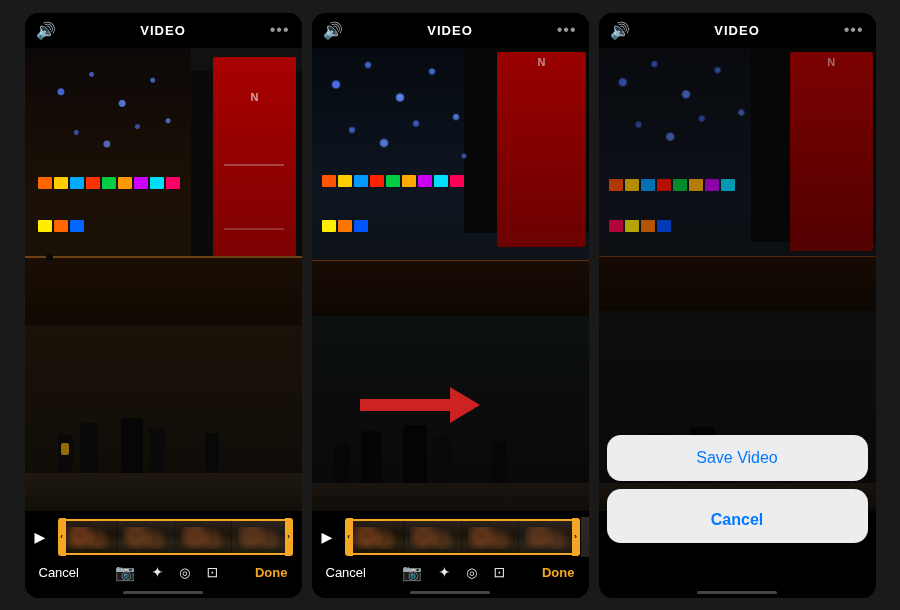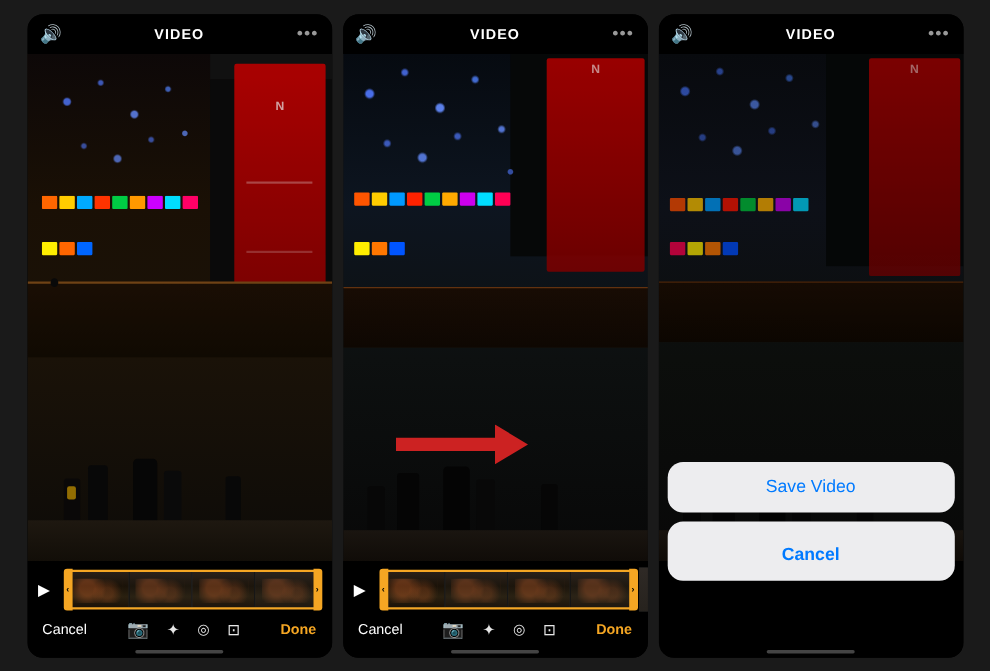--- a/index.html
+++ b/index.html
@@ -229,21 +229,21 @@
     .home-bar {
       width: 80px;
       height: 3px;
       background: #444;
       border-radius: 2px;
     }
 
     
     .action-sheet-overlay {
       position: absolute;
-      bottom: 70px;
+      bottom: 55px;
       left: 0;
       right: 0;
       background: transparent;
       z-index: 30;
       padding: 0 8px;
     }
 
     .action-sheet {
       background: rgba(245, 245, 247, 0.97);
       border-radius: 14px;

